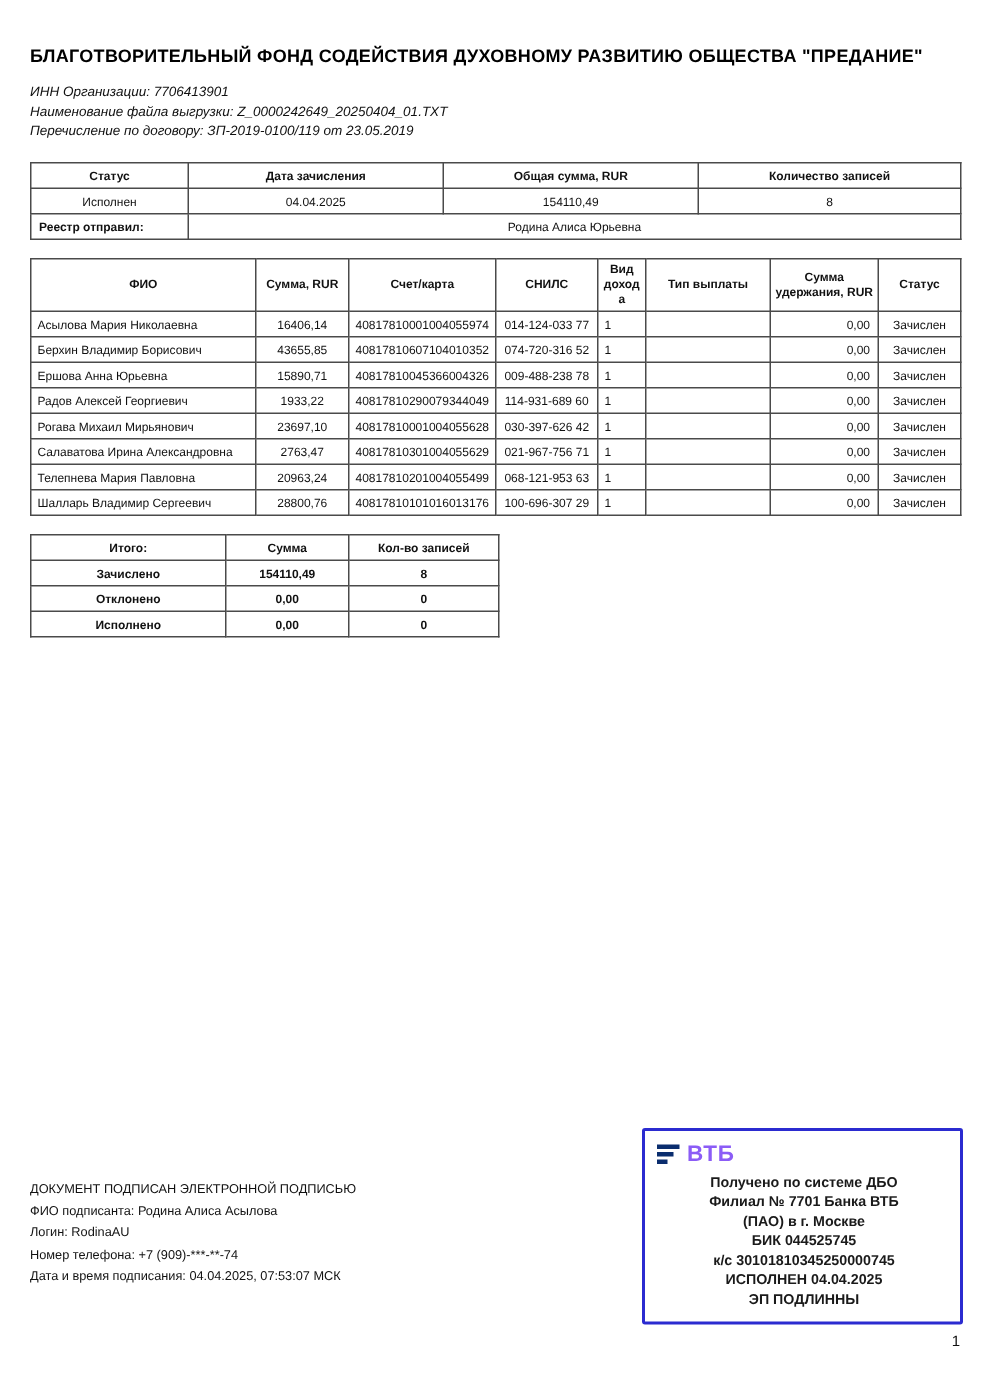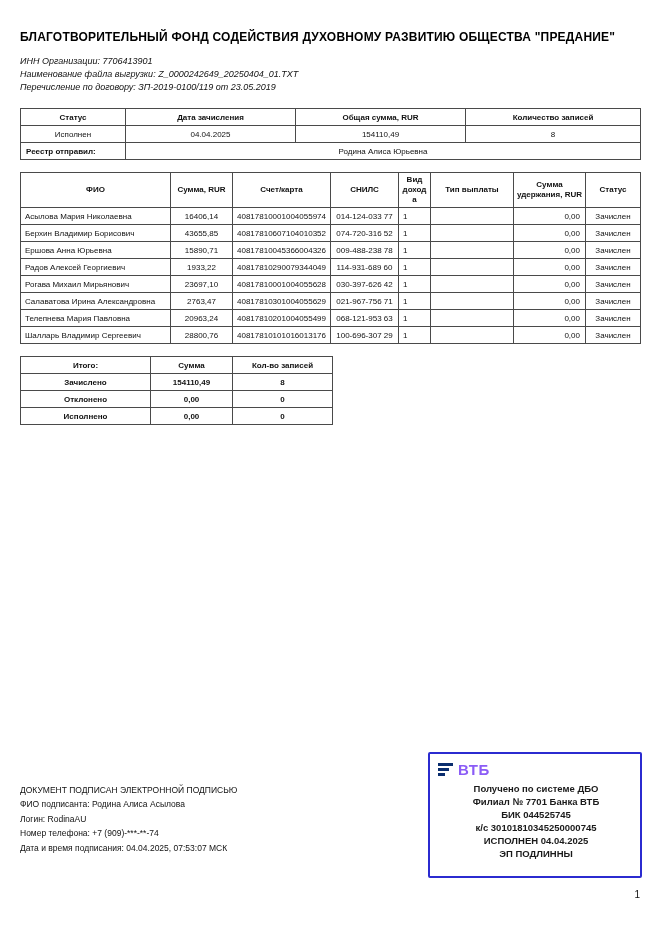--- a/index.html
+++ b/index.html
@@ -286,20 +286,21 @@
         <span class="vtb-bars">
             <i></i>
             <i></i>
             <i></i>
           </span>
         <span class="vtb-word">ВТБ</span>
       </div>
       <div class="stamp-lines">
           <div class="stamp-line">Получено по системе ДБО</div>
           <div class="stamp-line">Филиал № 7701 Банка ВТБ</div>
+          <div class="stamp-line">(ПАО) в г. Москве</div>
           <div class="stamp-line">БИК 044525745</div>
           <div class="stamp-line">к/с 30101810345250000745</div>
           <div class="stamp-line">ИСПОЛНЕН 04.04.2025</div>
           <div class="stamp-line">ЭП ПОДЛИННЫ</div>
         </div>
     </div>
   </div>
 
   <div class="page-number">1</div>
 

